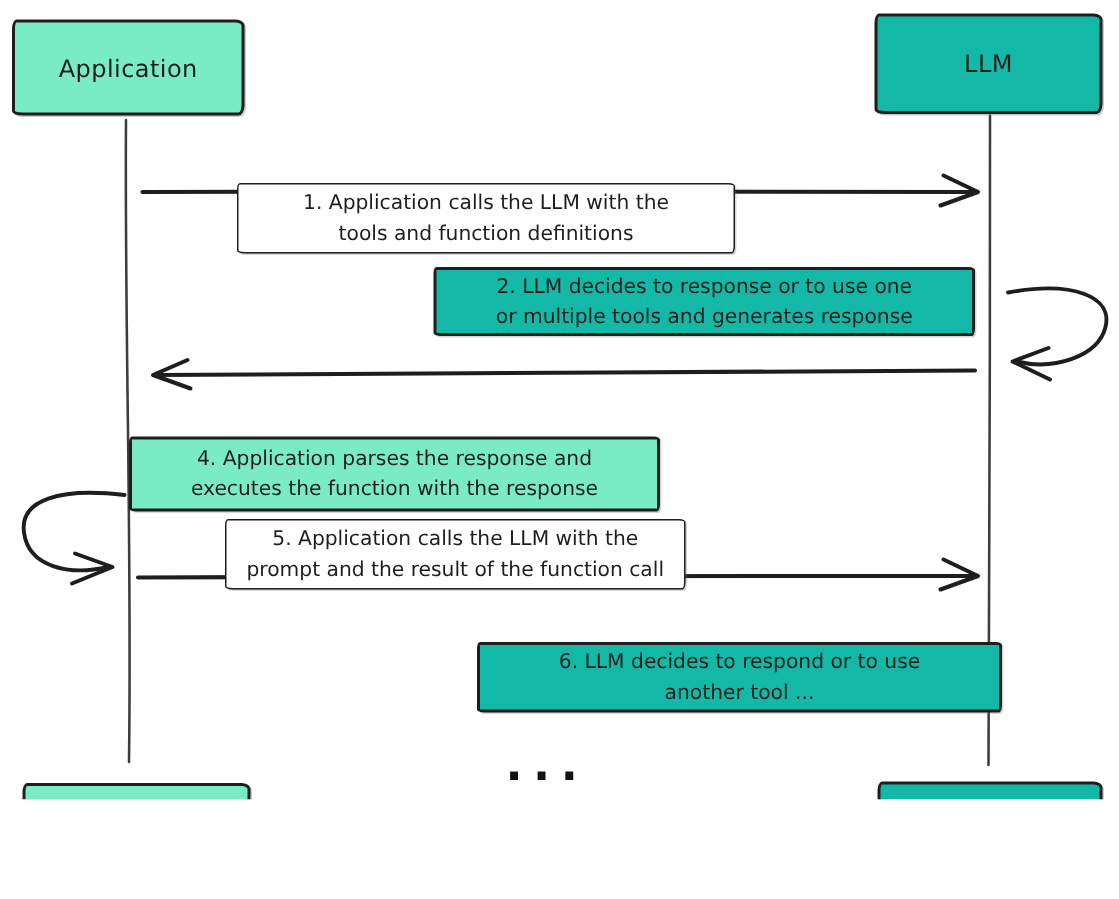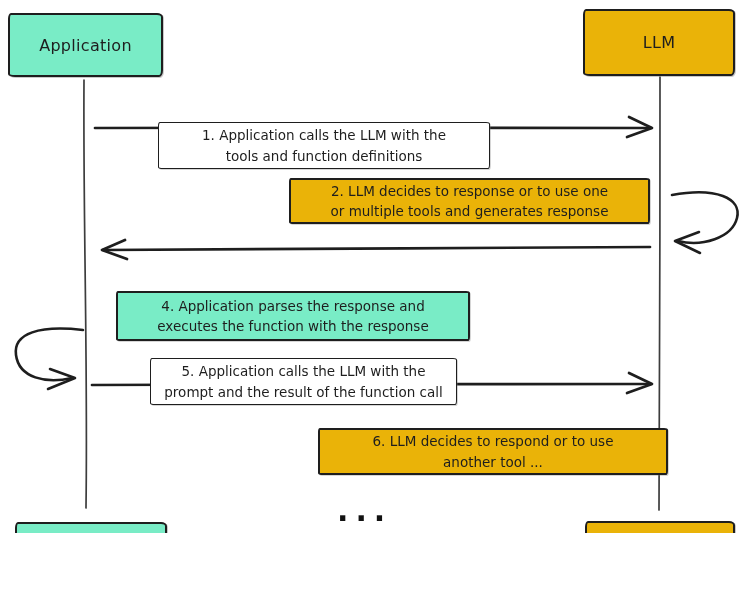--- a/index.html
+++ b/index.html
@@ -34,21 +34,21 @@
     border: 1.7px solid #1e1e1e;
     border-radius: 2px 4px 2px 5px / 4px 2px 5px 2px;
     background: #ffffff;
     font-size: 13.5px;
     line-height: 1.5;
     box-shadow: 1px 1px 0 0 rgba(120,120,120,0.3);
   }
   .msg.blue, .msg.green { border-width: 2px; }
   .msg span { display: block; white-space: nowrap; }
   .green { background: #79ecc6; }
-  .blue  { background: #eab308; }
+  .blue  { background: #14b8a6; }
   .ellipsis {
     position: absolute;
     z-index: 1;
     font-size: 30px;
     font-weight: bold;
     letter-spacing: 7px;
     line-height: 1;
     color: #111111;
   }
 </style>
@@ -108,26 +108,26 @@
     <span>1. Application calls the LLM with the</span>
     <span>tools and function definitions</span>
   </div>
 
   <div class="box msg blue" style="left:289px; top:154px; width:361px; height:46px;margin-top:24px;">
     <span>2. LLM decides to response or to use one</span>
     <span>or multiple tools and generates response</span>
   </div>
 
 
-  <div class="box msg green" style="left:116px; top:291px; width:354px; height:50px;">
+  <div class="box msg green" style="left:86px; top:291px; width:354px; height:50px;">
     <span>4. Application parses the response and</span>
     <span>executes the function with the response</span>
   </div>
 
-  <div class="box msg" style="left:150px; top:358px; width:307px; height:47px;">
+  <div class="box msg" style="left:150px; top:346px; width:307px; height:47px;">
     <span>5. Application calls the LLM with the</span>
     <span>prompt and the result of the function call</span>
   </div>
 
   <div class="box msg blue" style="left:290px; top:428px; width:350px; height:47px;margin-left:28px;">
     <span>6. LLM decides to respond or to use</span>
     <span>another tool ...</span>
   </div>
 
   <div class="ellipsis" style="left:337px; top:496px;">...</div>

